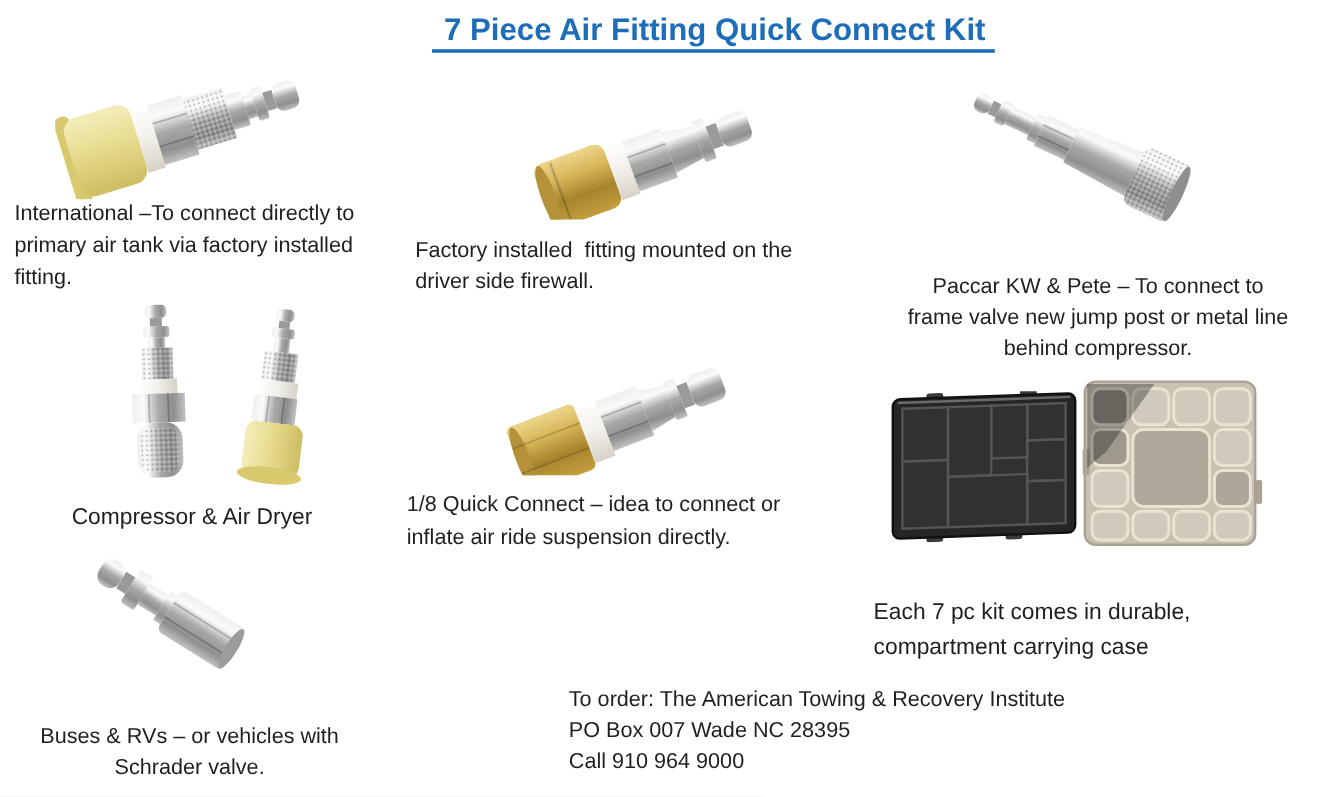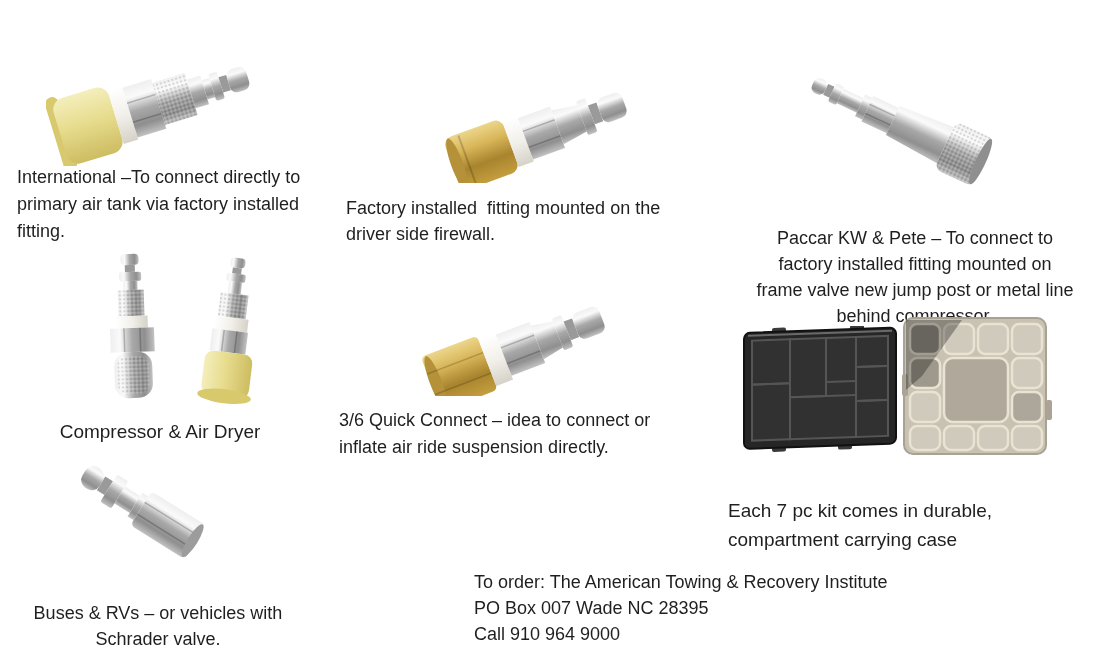--- a/index.html
+++ b/index.html
@@ -67,20 +67,21 @@
           <stop offset="0.5" stop-color="#f2f0ea"></stop>
         <stop offset="1" stop-color="#d6d2c8"></stop>
       </linearGradient>
       <pattern id="pKnurl" width="4" height="4" patternUnits="userSpaceOnUse">
         <circle cx="1" cy="1" r="0.8" fill="rgba(0,0,0,0.30)"></circle>
         <circle cx="3" cy="3" r="0.8" fill="rgba(255,255,255,0.45)"></circle>
       </pattern>
     </defs>
   </svg>
 
+  <div class="abs page-title" style="left:360px;top:9px;">7 Piece Air Fitting Quick Connect Kit</div>
 
   <div class="abs" style="left:46px;top:46px;">
     <svg width="212" height="120" viewBox="0 0 212 120">
       <g transform="rotate(-17 106 60)">
         <rect x="4" y="22" width="14" height="76" rx="7" fill="#d8c86e"></rect>
         <rect x="10" y="26" width="58" height="68" rx="12" fill="url(#gYellow)"></rect>
         <rect x="68" y="32" width="15" height="56" fill="url(#gWhite)"></rect>
         <rect x="83" y="34" width="30" height="52" fill="url(#gMetal)"></rect>
         <line x1="83" y1="50" x2="113" y2="50" stroke="rgba(0,0,0,0.22)" stroke-width="1.5"></line>
         <line x1="83" y1="70" x2="113" y2="70" stroke="rgba(0,0,0,0.22)" stroke-width="1.5"></line>
@@ -88,21 +89,21 @@
         <rect x="113" y="38" width="34" height="44" fill="url(#pKnurl)"></rect>
         <rect x="147" y="45" width="14" height="30" fill="url(#gMetal)"></rect>
         <rect x="161" y="50" width="8" height="20" fill="url(#gMetal)"></rect>
         <rect x="169" y="46" width="9" height="28" rx="2" fill="url(#gMetal)"></rect>
         <rect x="178" y="52" width="8" height="16" fill="#9a9a9a"></rect>
         <rect x="186" y="48" width="20" height="24" rx="7" fill="url(#gMetal)"></rect>
       </g>
     </svg>
   </div>
 
-  <div class="abs desc" style="left:17px;top:164px;width:300px;">
+  <div class="abs desc" style="left:0px;top:164px;width:300px;padding-left:12px;">
     <div class="line">International –To connect directly to</div>
     <div class="line">primary air tank via factory installed</div>
     <div class="line">fitting.</div>
   </div>
 
   <div class="abs" style="left:438px;top:78px;">
     <svg width="225" height="105" viewBox="0 0 225 105">
       <g transform="rotate(-20 112 52)">
         <rect x="8" y="24" width="62" height="56" rx="9" fill="url(#gBrass)"></rect>
         <ellipse cx="13" cy="52" rx="6" ry="27" fill="#b5923a"></ellipse>
@@ -138,21 +139,20 @@
         <polygon points="94,46 152,42 152,82 94,78" fill="url(#gMetal)"></polygon>
         <rect x="152" y="36" width="42" height="52" rx="7" fill="url(#gMetal)"></rect>
         <rect x="152" y="36" width="42" height="52" rx="7" fill="url(#pKnurl)"></rect>
         <ellipse cx="191" cy="62" rx="5" ry="25" fill="#8f8f8f"></ellipse>
       </g>
     </svg>
   </div>
 
   <div class="abs desc center" style="left:742px;top:189px;width:346px;line-height:26px;margin-top:36px;">
     <div class="line">Paccar KW &amp; Pete – To connect to</div>
-    <div class="line">factory installed fitting mounted on</div>
     <div class="line">frame valve new jump post or metal line</div>
     <div class="line">behind compressor.</div>
   </div>
 
   <div class="abs" style="left:96px;top:250px;">
     <svg width="72" height="160" viewBox="0 0 72 160">
       <g transform="rotate(-2 36 80)">
         <rect x="27" y="4" width="18" height="11" rx="4" fill="url(#gMetalH)"></rect>
         <rect x="31" y="15" width="10" height="7" fill="#9a9a9a"></rect>
         <rect x="25" y="22" width="22" height="9" rx="2" fill="url(#gMetalH)"></rect>
@@ -202,21 +202,21 @@
         <line x1="84" y1="59" x2="120" y2="59" stroke="rgba(0,0,0,0.22)" stroke-width="1.5"></line>
         <polygon points="120,32 142,36 142,64 120,68" fill="url(#gMetal)"></polygon>
         <rect x="142" y="33" width="10" height="34" rx="2" fill="url(#gMetal)"></rect>
         <rect x="152" y="40" width="9" height="20" fill="#9a9a9a"></rect>
         <rect x="161" y="36" width="28" height="28" rx="7" fill="url(#gMetal)"></rect>
       </g>
     </svg>
   </div>
 
   <div class="abs desc" style="left:339px;top:407px;width:335px;">
-    <div class="line">3/6 Quick Connect – idea to connect or</div>
+    <div class="line">1/8 Quick Connect – idea to connect or</div>
     <div class="line">inflate air ride suspension directly.</div>
   </div>
 
   <div class="abs" style="left:742px;top:326px;">
     <svg width="158" height="126" viewBox="0 0 158 126">
       <g transform="skewY(-2) translate(0,3)">
         <rect x="30" y="0" width="14" height="8" rx="2" fill="#3a3a3a"></rect>
         <rect x="108" y="0" width="14" height="8" rx="2" fill="#3a3a3a"></rect>
         <rect x="30" y="116" width="14" height="8" rx="2" fill="#3a3a3a"></rect>
         <rect x="96" y="116" width="14" height="8" rx="2" fill="#3a3a3a"></rect>

